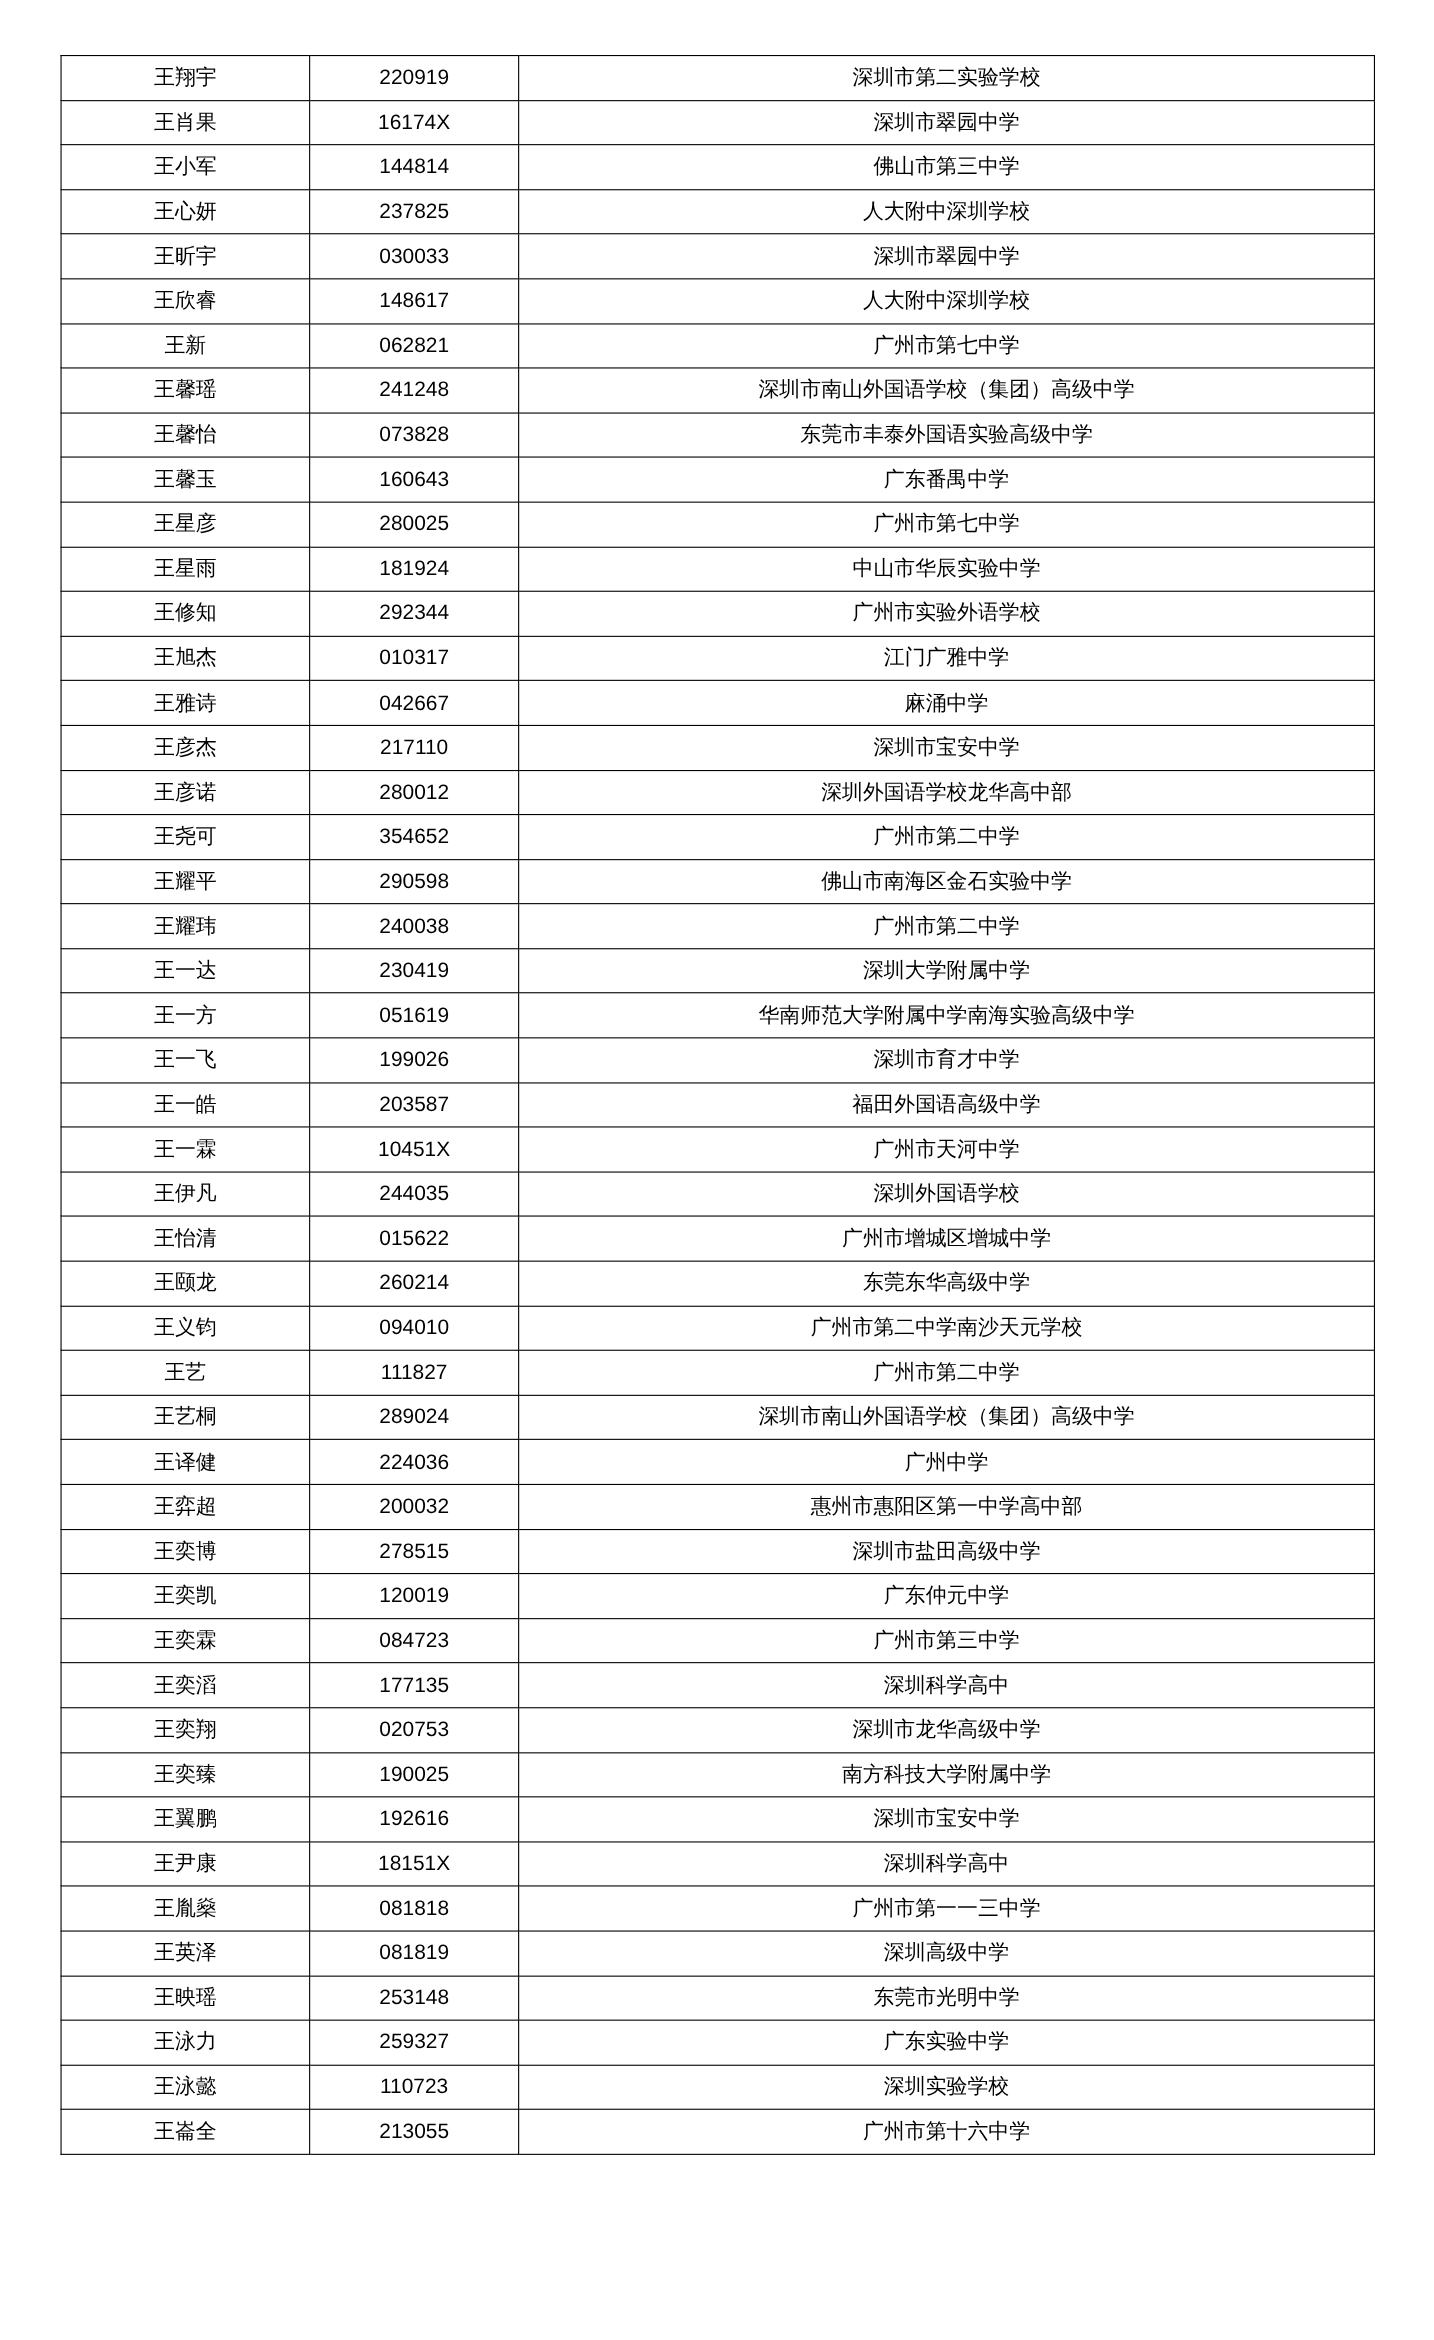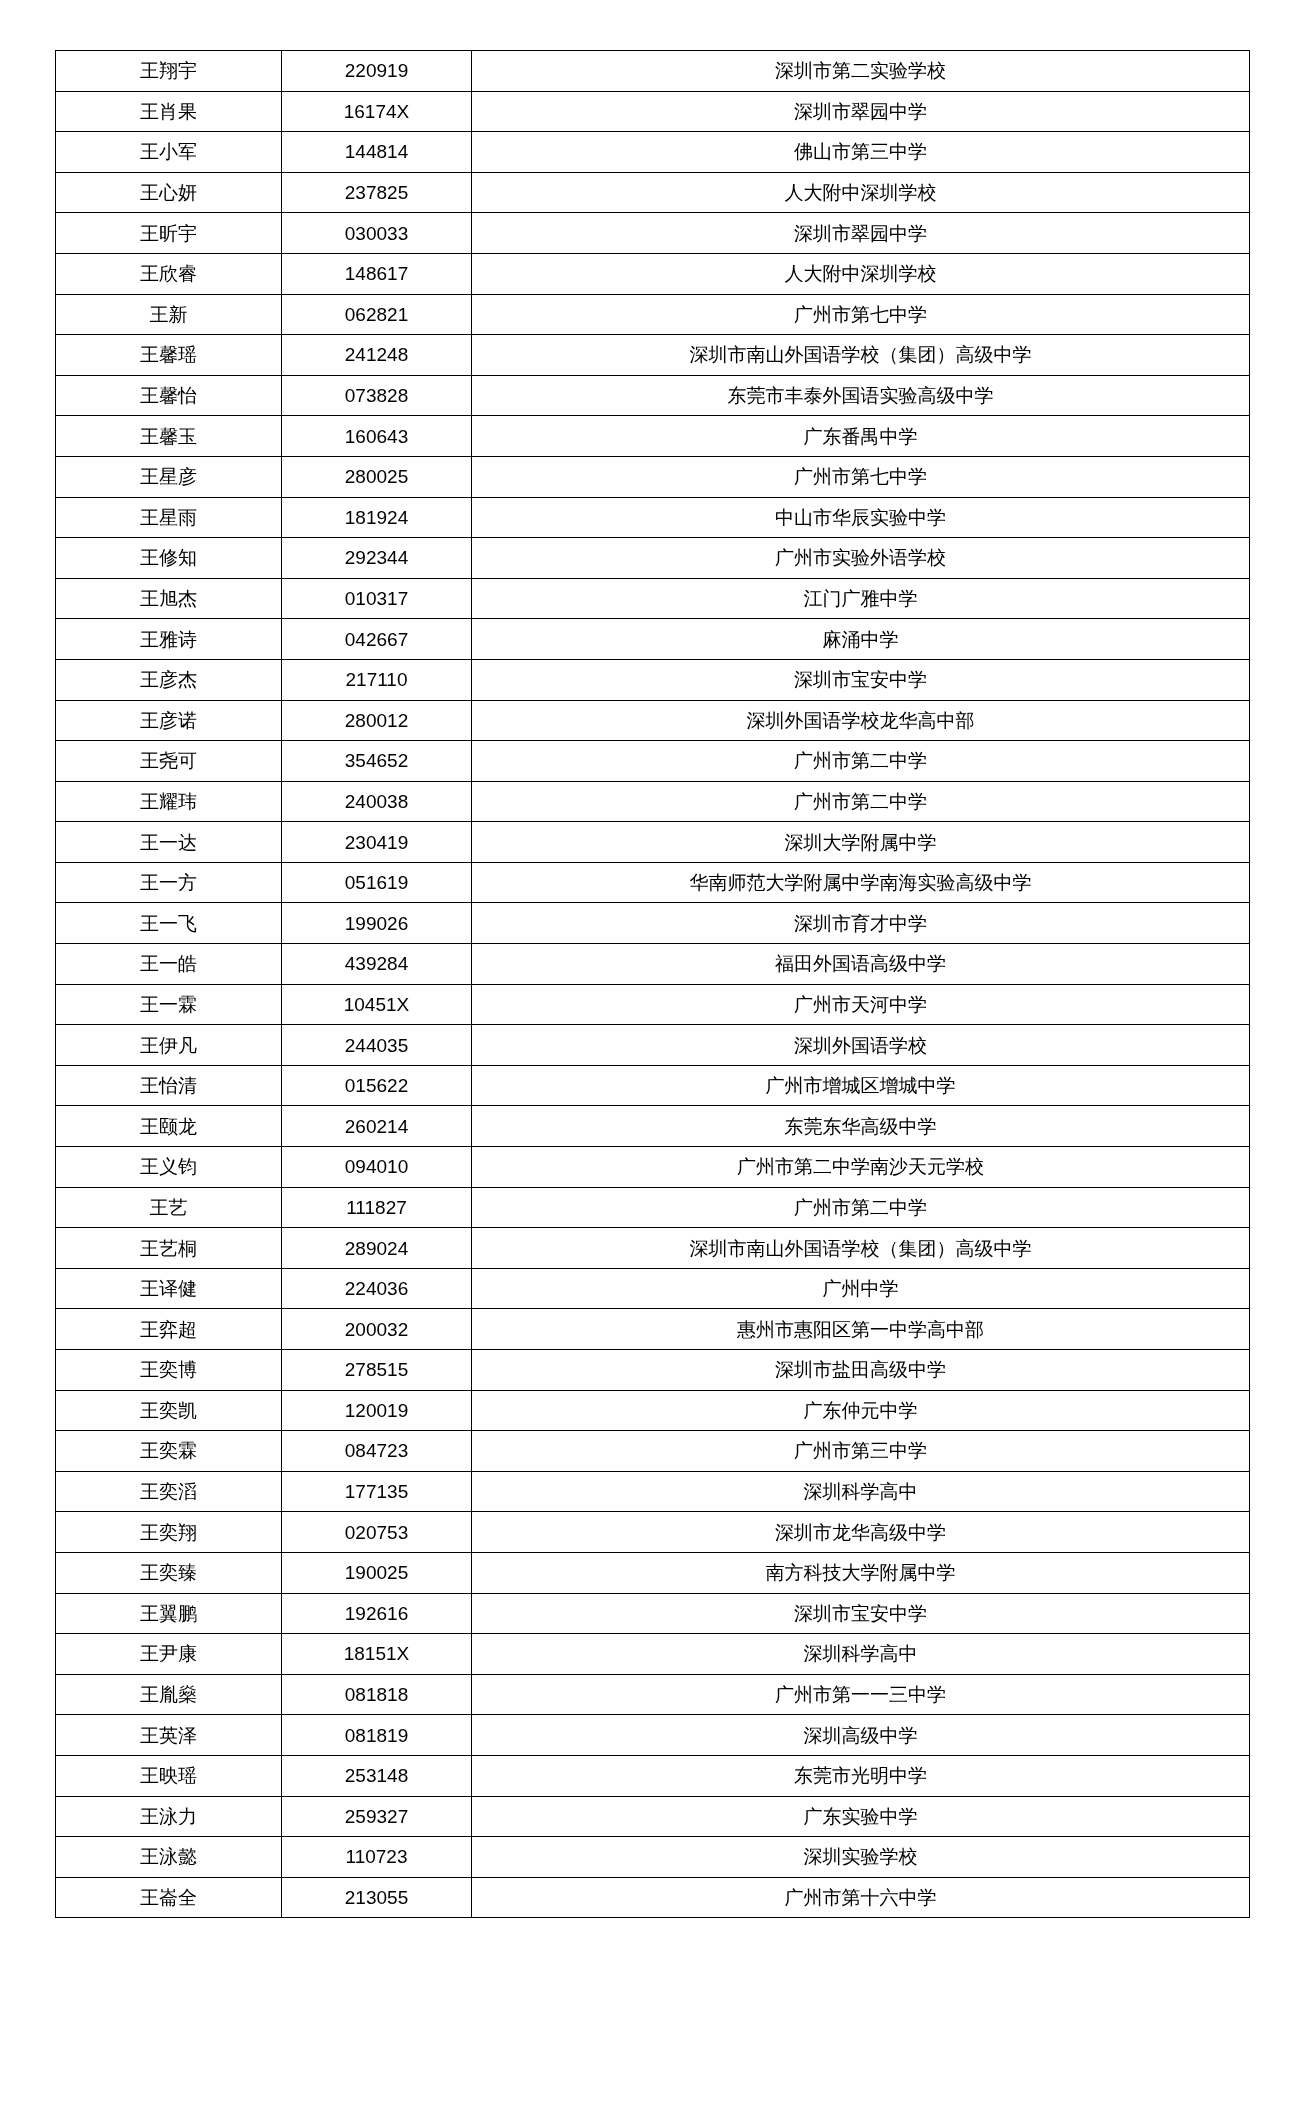--- a/index.html
+++ b/index.html
@@ -132,20 +132,25 @@
         <td>王彦诺</td>
         <td>280012</td>
         <td>深圳外国语学校龙华高中部</td>
       </tr>
       <tr>
         <td>王尧可</td>
         <td>354652</td>
         <td>广州市第二中学</td>
       </tr>
       <tr>
+        <td>王耀平</td>
+        <td>290598</td>
+        <td>佛山市南海区金石实验中学</td>
+      </tr>
+      <tr>
         <td>王耀玮</td>
         <td>240038</td>
         <td>广州市第二中学</td>
       </tr>
       <tr>
         <td>王一达</td>
         <td>230419</td>
         <td>深圳大学附属中学</td>
       </tr>
       <tr>
@@ -153,21 +158,21 @@
         <td>051619</td>
         <td>华南师范大学附属中学南海实验高级中学</td>
       </tr>
       <tr>
         <td>王一飞</td>
         <td>199026</td>
         <td>深圳市育才中学</td>
       </tr>
       <tr>
         <td>王一皓</td>
-        <td>439284</td>
+        <td>203587</td>
         <td>福田外国语高级中学</td>
       </tr>
       <tr>
         <td>王一霖</td>
         <td>10451X</td>
         <td>广州市天河中学</td>
       </tr>
       <tr>
         <td>王伊凡</td>
         <td>244035</td>

